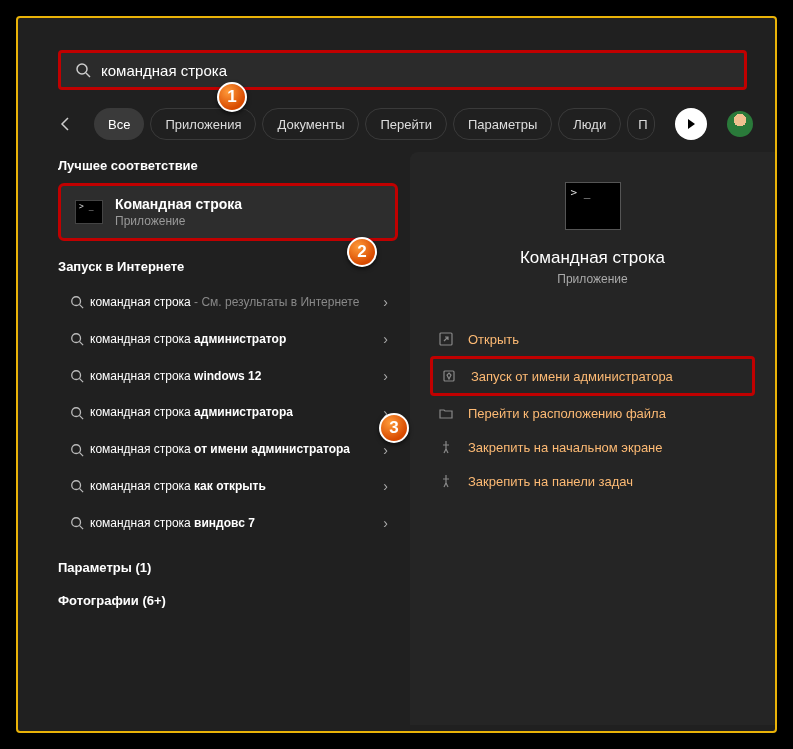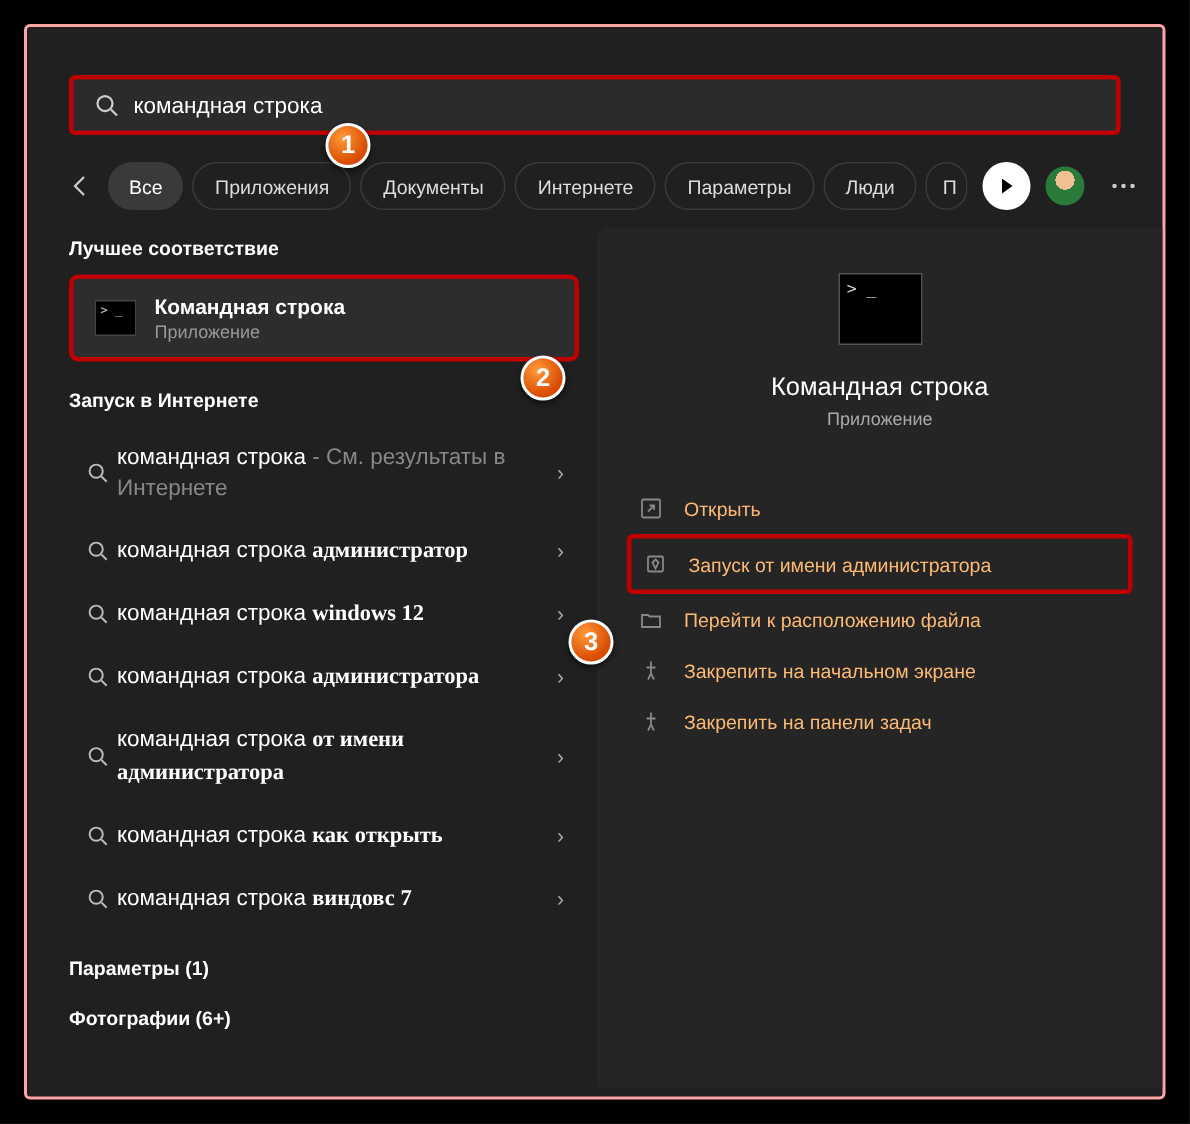--- a/index.html
+++ b/index.html
@@ -9,23 +9,24 @@
   font-family: "Segoe UI", sans-serif;
   color: #fff;
   overflow: hidden;
   position: relative;
 }
 .frame {
   position: absolute;
   left: 16px; top: 16px;
   width: 761px; height: 717px;
   background: #202020;
-  border: 2px solid #fca5a5;
+  border: 2px solid #eab308;
   border-radius: 4px;
   overflow: hidden;
+  padding-left: 12px;
 }
 .search-wrap {
   margin: 32px 28px 18px 28px;
   position: relative;
 }
 .search-box {
   display: flex; align-items: center;
   background: #2b2b2b;
   border-radius: 4px;
   height: 40px;
@@ -35,21 +36,21 @@
 .search-box svg { flex-shrink: 0; }
 .search-box input {
   background: transparent; border: none; outline: none;
   color: #fff; font-size: 15px;
   margin-left: 10px; flex: 1;
 }
 .filter-row {
   display: flex; align-items: center;
   padding: 0 28px;
   margin-bottom: 12px;
-  gap: 10px;
+  gap: 20px;
 }
 .back-btn {
   width: 28px; height: 28px;
   display: flex; align-items: center; justify-content: center;
   color: #ccc;
 }
 .chips { display: flex; gap: 6px; overflow: hidden; flex: 0 0 auto; }
 .chip {
   height: 32px; padding: 0 14px;
   border-radius: 16px;
@@ -104,23 +105,23 @@
 }
 .best-text { margin-left: 12px; }
 .best-title { font-size: 14px; font-weight: 600; }
 .best-sub { font-size: 12px; color: #999; margin-top: 2px; }
 .web-item {
   display: flex; align-items: center;
   padding: 10px 10px 10px 6px;
   position: relative;
 }
 .web-item .mag { width: 26px; display: flex; justify-content: center; }
-.web-text { flex: 1; font-size: 15px; line-height: 1.4; }
+.web-text { flex: 1; font-size: 12px; line-height: 1.4; }
 .web-text .d { color: #888; }
-.web-text .b { font-weight: 600; font-family: Liberation Serif, serif; }
+.web-text .b { font-weight: 600; }
 .chev {
   color: #aaa; font-size: 14px;
 }
 .right .big-icon {
   width: 56px; height: 48px;
   background: #000; border: 1px solid #555;
   margin: 0 auto; position: relative;
 }
 .right .big-icon::before {
   content: "> _"; color: #ddd; font-family: monospace;
@@ -166,21 +167,21 @@
   <div class="filter-row">
     <div class="back-btn">
       <svg width="16" height="16" viewBox="0 0 16 16" fill="none" stroke="#ccc" stroke-width="1.5">
           <path d="M10 2 L4 8 L10 14"></path>
         </svg>
     </div>
     <div class="chips">
       <div class="chip active">Все</div>
       <div class="chip ghost">Приложения</div>
       <div class="chip ghost">Документы</div>
-      <div class="chip ghost">Интернете</div>
+      <div class="chip ghost">Перейти</div>
       <div class="chip ghost">Параметры</div>
       <div class="chip ghost">Люди</div>
       <div class="chip part">П</div>
     </div>
     <div class="play">
       <svg width="10" height="10" viewBox="0 0 10 10">
           <path d="M2 0 L9 5 L2 10 Z" fill="#000"></path>
         </svg>
     </div>
     <div class="avatar"></div>

